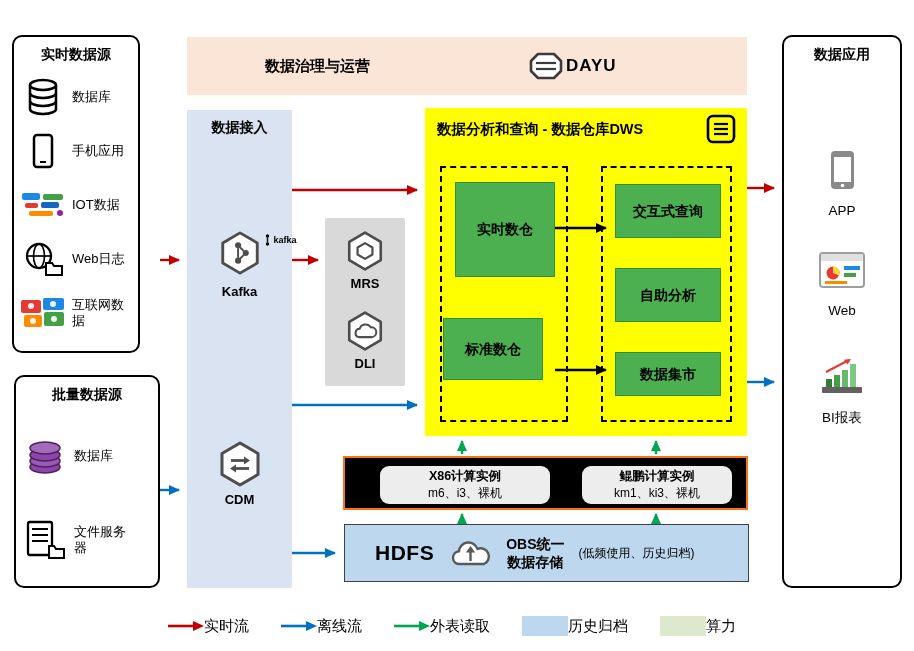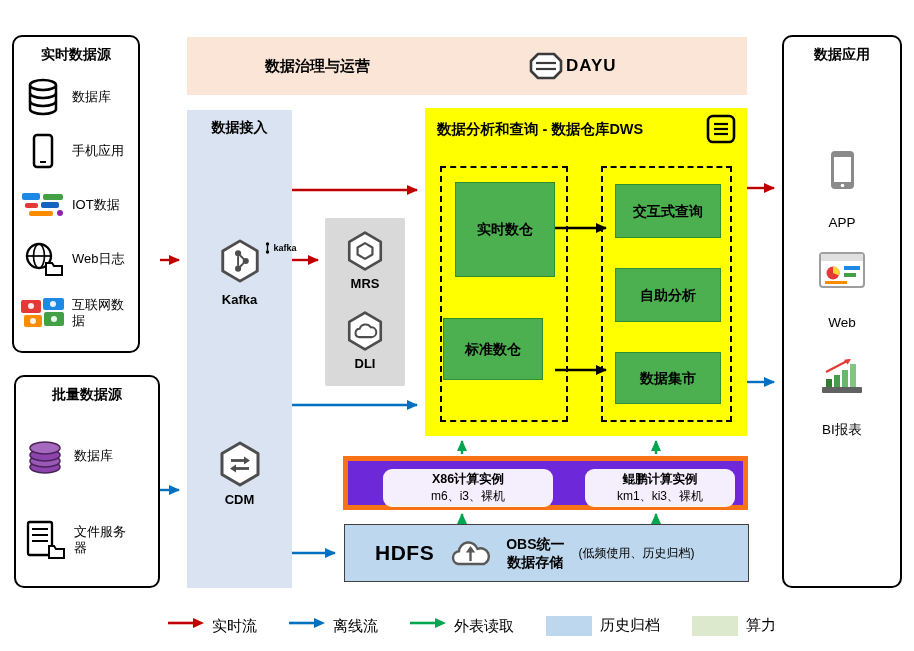--- a/index.html
+++ b/index.html
@@ -28,34 +28,34 @@
   .kafka-mark{position:absolute;left:46px;top:4px;display:flex;align-items:center;gap:2px;font-weight:bold;font-size:9px}
   
   .processing{position:absolute;background:#d9d9d9;border-radius:2px}
   
   .dws{position:absolute;background:#ffff00}
   .dws-title{position:absolute;left:12px;top:12px;font-weight:bold;font-size:14.5px}
   .dws-icon{position:absolute;right:10px;top:5px}
   .dashed{position:absolute;border:2px dashed #000}
   .gbox{position:absolute;background:#4caf50;border:1px solid #2f8f2f;display:flex;align-items:center;justify-content:center;font-weight:bold;font-size:14px;text-align:center;line-height:1.3;padding:4px}
   
-  .compute{position:absolute;background:#6d28d9;border:5px solid #f97316}
+  .compute{position:absolute;background:#000000;border:2px solid #f97316}
   .pill{position:absolute;background:rgba(255,255,255,.93);border-radius:9px;display:flex;flex-direction:column;align-items:center;justify-content:center;font-size:12px;line-height:1.35}
   .pill .t{font-weight:bold;font-size:12.5px}
   
   .storage{position:absolute;background:#bdd7ee;border:1px solid #404040;display:flex;align-items:center;padding-left:30px;gap:14px}
   .hdfs{font-size:21px;font-weight:bold;letter-spacing:.5px}
   .obs-t{font-weight:bold;font-size:14px;line-height:1.3;text-align:center}
   .obs-n{font-size:12px}
   
-  .app-item{position:absolute;width:100%;display:flex;flex-direction:column;align-items:center;gap:24px}
+  .app-item{position:absolute;width:100%;display:flex;flex-direction:column;align-items:center;gap:12px}
   .app-lbl{font-size:13.5px}
   
   .legend{position:absolute;display:flex;align-items:center;gap:32px;font-size:15px}
-  .li{display:flex;align-items:flex-start;gap:8px}
+  .li{display:flex;align-items:center;}
   .swatch{width:46px;height:20px}
   .sw-blue{background:#bdd7ee}
   .sw-green{background:#dde9cc}
   #connectors{position:absolute;left:0;top:0;pointer-events:none;z-index:6}
 </style>
 </head>
 <body>
 
 <div id="canvas">
 
@@ -163,21 +163,21 @@
         </span>
         <span class="lbl narrow">文件服务器</span>
       </div>
     </div>
   </div>
 
   <div class="ingestion" style="left:187px;top:110px;width:105px;height:478px">
     <div class="p-title">数据接入</div>
 
 
-    <div class="svc" style="top:128px">
+    <div class="svc" style="top:120px">
       <div class="kafka-wrap">
         <svg width="46" height="46" viewBox="0 0 48 48">
           <path d="M24 3 42 13.5 42 34.5 24 45 6 34.5 6 13.5 Z" fill="#fff" stroke="#4d4d4d" stroke-width="3" stroke-linejoin="round"></path>
           <circle cx="22" cy="16" r="3.2" fill="#4d4d4d"></circle>
           <circle cx="22" cy="32" r="3.2" fill="#4d4d4d"></circle>
           <circle cx="30" cy="24" r="3.2" fill="#4d4d4d"></circle>
           <line x1="22" y1="19" x2="22" y2="29" stroke="#4d4d4d" stroke-width="2"></line>
           <line x1="24" y1="18" x2="28" y2="22" stroke="#4d4d4d" stroke-width="2"></line>
           <line x1="24" y1="30" x2="28" y2="26" stroke="#4d4d4d" stroke-width="2"></line>
         </svg>
@@ -233,21 +233,21 @@
     </svg>
 
     <div class="dashed" style="left:15px;top:58px;width:128px;height:256px">
       <div class="gbox" style="left:13px;top:14px;width:100px;height:95px">实时数仓</div>
       <div class="gbox" style="left:1px;top:150px;width:100px;height:62px">标准数仓</div>
     </div>
 
     <div class="dashed" style="left:176px;top:58px;width:131px;height:256px">
       <div class="gbox" style="left:12px;top:16px;width:106px;height:54px">交互式查询</div>
       <div class="gbox" style="left:12px;top:100px;width:106px;height:54px">自助分析</div>
-      <div class="gbox" style="left:12px;top:184px;width:106px;height:52px">数据集市</div>
+      <div class="gbox" style="left:12px;top:184px;width:106px;height:44px">数据集市</div>
     </div>
   </div>
 
   <div class="compute" style="left:343px;top:456px;width:405px;height:54px">
     <div class="pill" style="left:35px;top:8px;width:170px;height:38px">
       <span class="t">X86计算实例</span>
       <span>m6、i3、裸机</span>
     </div>
     <div class="pill" style="left:237px;top:8px;width:150px;height:38px">
       <span class="t">鲲鹏计算实例</span>

